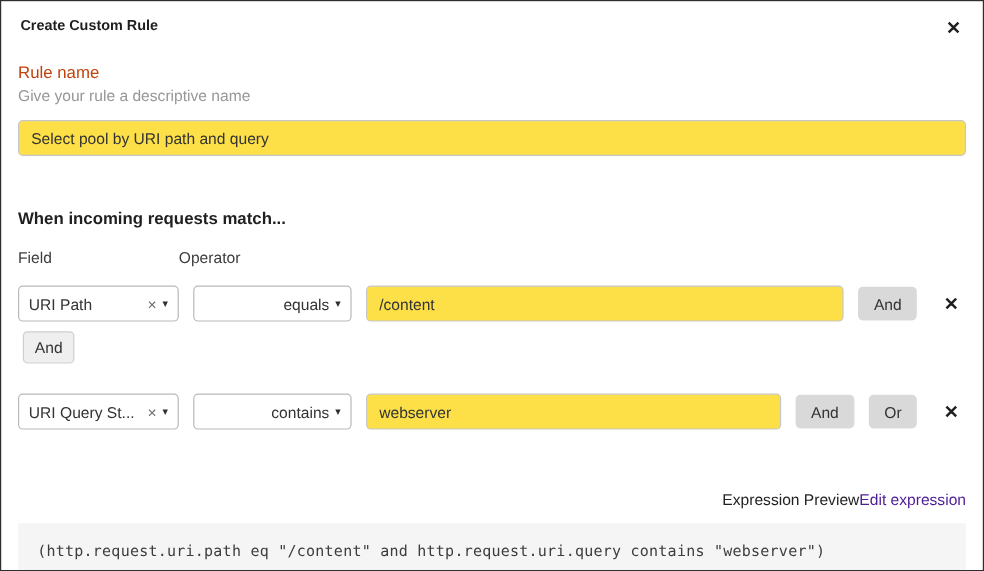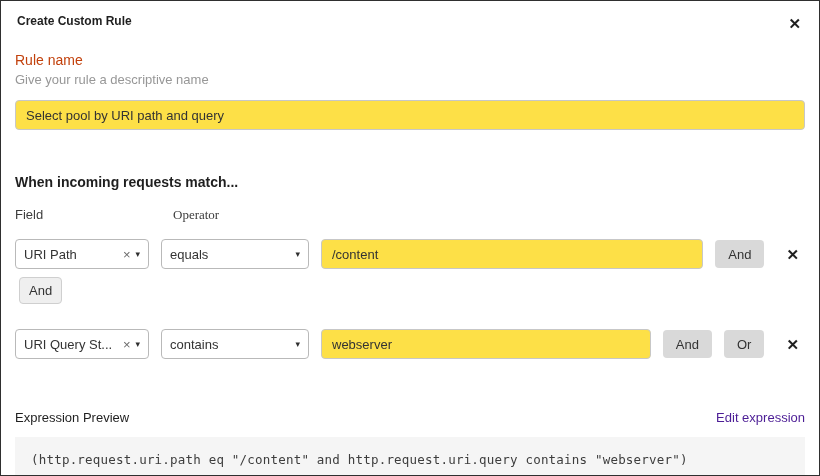--- a/index.html
+++ b/index.html
@@ -54,45 +54,45 @@
     font-family: "Liberation Sans", sans-serif;
     outline: none;
     background: #fde047;
   }
 
   
   .matcher-section { margin-top: 44px; }
   .matcher-heading { font-size: 14px; font-weight: 700; color: #1f1f1f; margin-bottom: 17px; }
   .col-labels {
     display: flex;
-    gap: 24px;
+    gap: 0;
     font-size: 13px;
     color: #3d3d3d;
     margin-bottom: 7px;
   }
   .col-labels .c1 { width: 134px; }
-  .col-labels .c2 { width: 128px; font-family: Liberation Serif, serif; }
+  .col-labels .c2 { width: 128px; }
   .col-labels .c3 { flex: 1; }
 
   .rule-row { display: flex; align-items: center; gap: 12px; margin-top: 16px; }
   .select {
     display: flex;
     align-items: center;
     gap: 5px;
     height: 30px;
     border: 1px solid #b9b9b9;
     border-radius: 4px;
     padding: 0 8px;
     background: #fff;
     font-size: 13px;
     color: #333;
     cursor: pointer;
   }
   .field-select { width: 134px; flex: none; }
-  .operator-select { width: 148px; flex: none; }
+  .operator-select { width: 132px; flex: none; text-align: right; }
   .sel-text { flex: 1; white-space: nowrap; overflow: hidden; }
   .sel-clear { color: #6b6b6b; font-size: 13px; line-height: 1; }
   .sel-caret { color: #2f2f2f; font-size: 9px; line-height: 1; }
   .value-input { flex: 1; height: 30px; }
 
   .logic-btn {
     height: 28px;
     padding: 0 13px;
     border: none;
     border-radius: 4px;
@@ -122,21 +122,21 @@
     font-size: 13px;
     color: #333;
     background: #efefef;
     border: 1px solid #cfcfcf;
     border-radius: 4px;
     cursor: pointer;
   }
 
   
   .expression-section { margin-top: 51px; }
-  .expr-header { display: flex; justify-content: space-between; align-items: center; }
+  .expr-header { display: flex; justify-content: flex-end; align-items: center; }
   .expr-label { font-size: 13px; color: #1f1f1f; }
   .expr-link { font-size: 13px; color: #4c1d95; text-decoration: none; cursor: pointer; }
   .expr-code {
     margin-top: 12px;
     background: #f5f5f5;
     padding: 15px 16px;
     font-family: "DejaVu Sans Mono", "Liberation Mono", monospace;
     font-size: 12.5px;
     letter-spacing: 0.2px;
     color: #3d3d3d;

